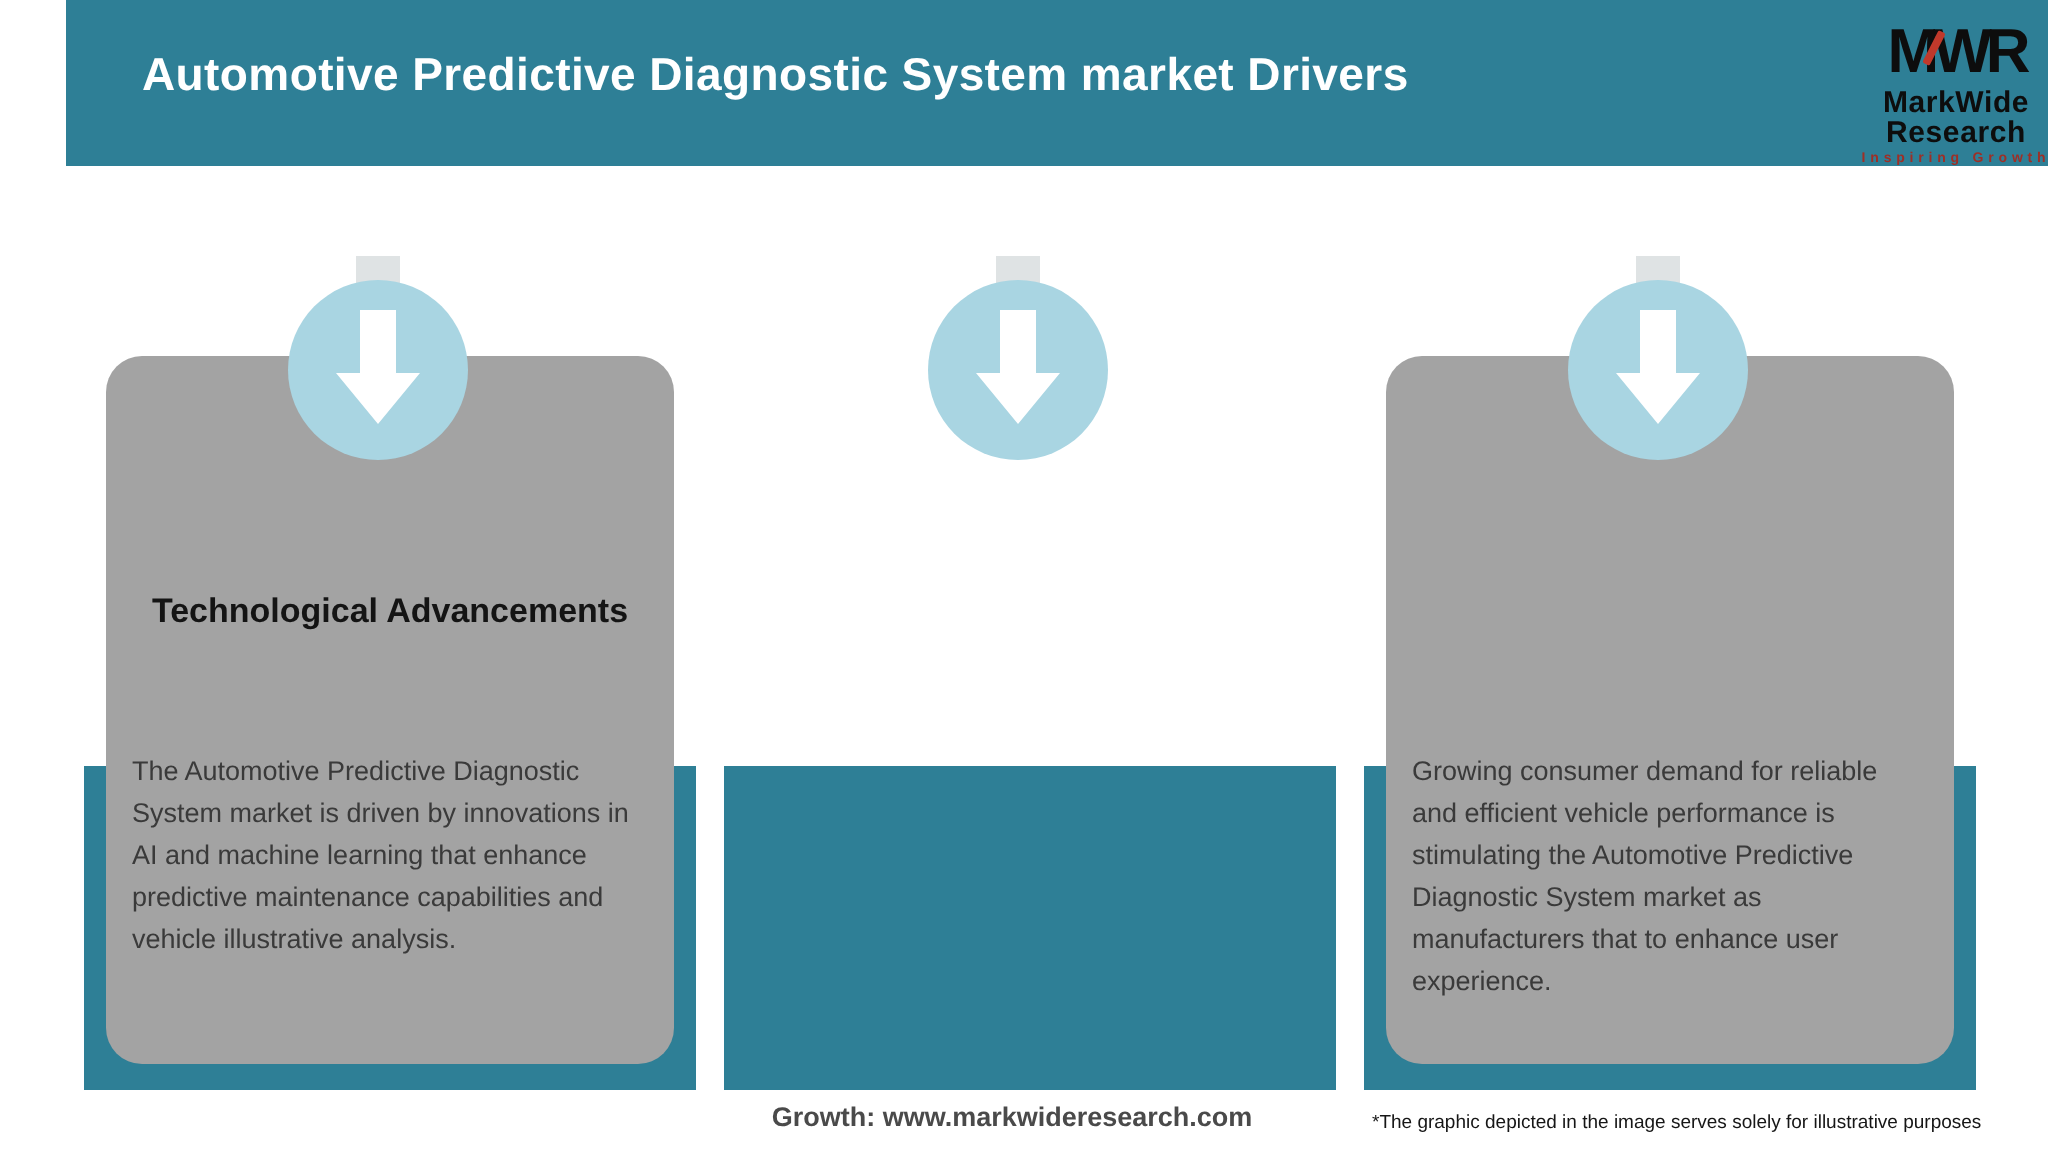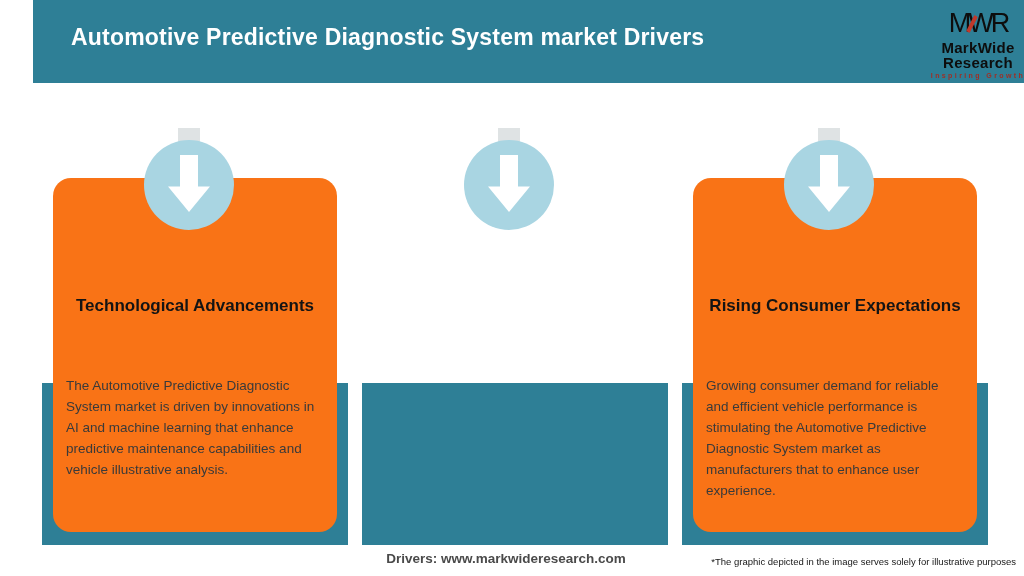--- a/index.html
+++ b/index.html
@@ -17,21 +17,21 @@
   .header-title{
     position:absolute;left:38px;top:24px;
     font-size:23px;font-weight:bold;color:#ffffff;letter-spacing:.2px;
   }
   .logo{
     position:absolute;right:14px;top:10px;width:130px;text-align:center;
     color:#0d0d0d;line-height:1;
   }
   .logo-acronym{
     position:relative;display:inline-block;
-    font-size:27px;font-weight:400;letter-spacing:-3px;color:#0d0d0d;
+    font-size:31px;font-weight:700;letter-spacing:-3px;color:#0d0d0d;
   }
   .logo-accent{
     position:absolute;left:21px;top:5px;width:4px;height:18px;
     background:#C0392B;transform:rotate(27deg);border-radius:1px;
   }
   .logo-name{font-size:15px;font-weight:bold;margin-top:3px;letter-spacing:.3px;}
   .logo-tagline{
     font-size:7px;font-weight:bold;letter-spacing:2.4px;margin-top:2px;
     color:#9E2F26;
   }
@@ -41,42 +41,42 @@
   .notch{
     position:absolute;left:136px;top:0;width:22px;height:15px;
     background:#DFE3E4;
   }
   .backdrop{
     position:absolute;left:0;top:255px;width:306px;height:162px;
     background:#2E7F96;
   }
   .card{
     position:absolute;left:11px;top:50px;width:284px;height:354px;
-    background:#f97316;border-radius:18px;
+    background:#a3a3a3;border-radius:18px;
   }
   .circle{
     position:absolute;left:102px;top:12px;width:90px;height:90px;
     border-radius:50%;background:#A9D5E2;
     display:flex;align-items:center;justify-content:center;
   }
   .card-title{
     position:absolute;left:0;top:118px;width:284px;
     text-align:center;font-size:17px;font-weight:bold;color:#141414;
   }
   .card-body{
     position:absolute;left:13px;top:197px;width:256px;
     font-size:13.5px;line-height:21px;color:#3A3A3A;
   }
   
   .source{
     position:absolute;left:330px;top:551px;width:352px;text-align:center;
     font-size:13.5px;font-weight:bold;color:#4A4A4A;
   }
   .disclaimer{
-    position:absolute;right:8px;top:556px;width:330px;text-align:right;
+    position:absolute;right:8px;top:556px;width:330px;text-align:left;
     font-size:9.5px;color:#161616;
   }
 </style>
 </head>
 <body>
 
 <div class="header">
   <div class="header-title">Automotive Predictive Diagnostic System market Drivers</div>
   <div class="logo">
     <span class="logo-acronym"><span>MWR</span><span class="logo-accent"></span></span>
@@ -106,24 +106,23 @@
     <svg width="46" height="60" viewBox="0 0 60 80" aria-hidden="true">
       <path d="M18 0 H42 V42 H58 L30 76 L2 42 H18 Z" fill="#ffffff"></path>
     </svg>
   </div>
 </div>
 
 <div class="col c2">
   <div class="notch"></div>
   <div class="backdrop"></div>
   <div class="card">
-    <div class="card-title">Rising Consumer Expectations</div>
     <div class="card-body">Growing consumer demand for reliable and efficient vehicle performance is stimulating the Automotive Predictive Diagnostic System market as manufacturers that to enhance user experience.</div>
   </div>
   <div class="circle">
     <svg width="46" height="60" viewBox="0 0 60 80" aria-hidden="true">
       <path d="M18 0 H42 V42 H58 L30 76 L2 42 H18 Z" fill="#ffffff"></path>
     </svg>
   </div>
 </div>
 
-<div class="source">Drivers: www.markwideresearch.com</div>
+<div class="source">Growth: www.markwideresearch.com</div>
 <div class="disclaimer">*The graphic depicted in the image serves solely for illustrative purposes</div>
 
 </body></html>

